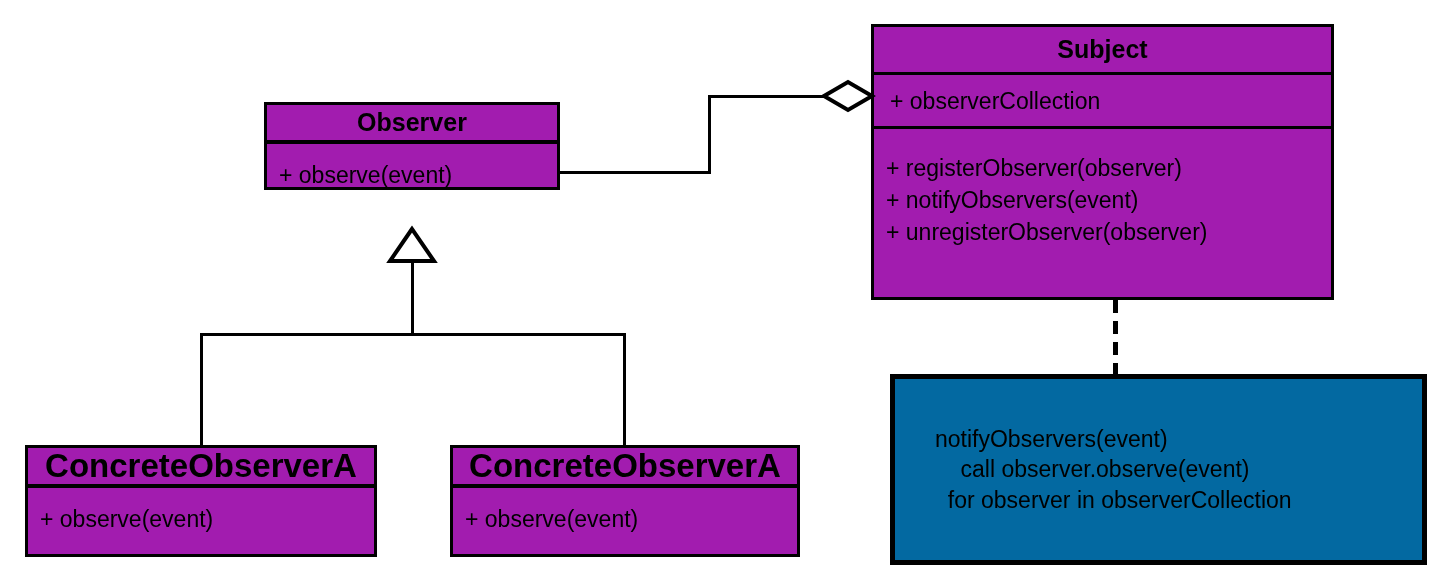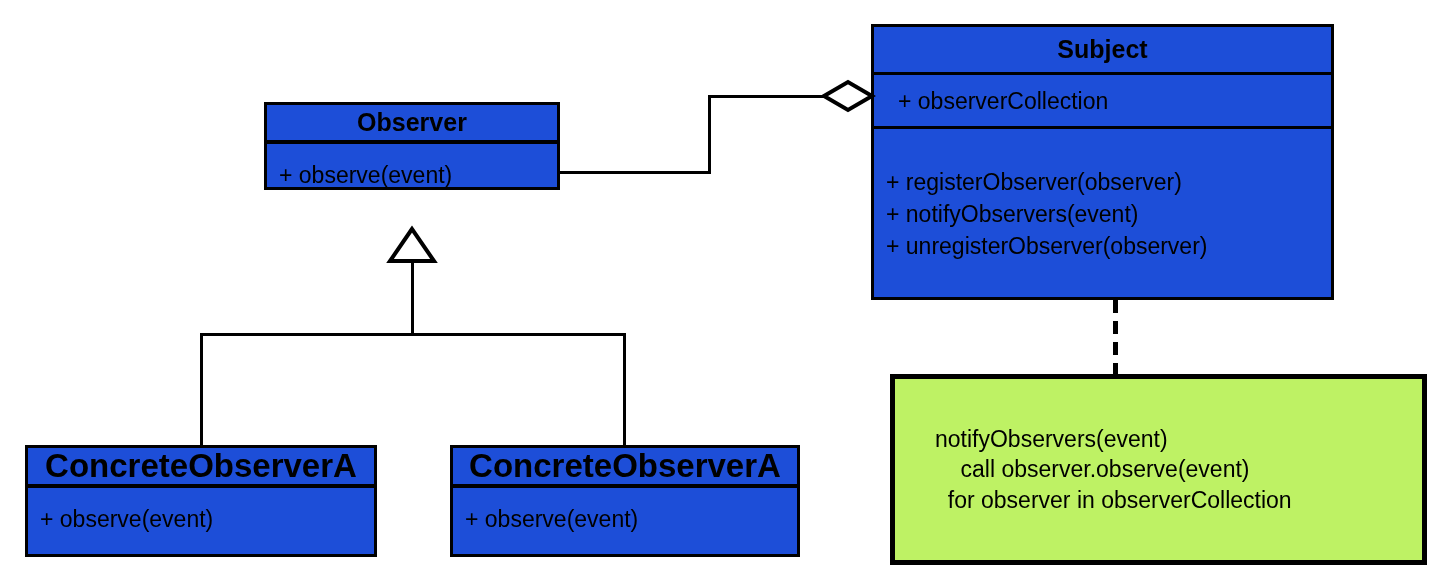--- a/index.html
+++ b/index.html
@@ -13,21 +13,21 @@
     width: 1450px;
     height: 586px;
     background: #ffffff;
     overflow: hidden;
     font-family: "Liberation Sans", sans-serif;
   }
   
   .uml-class {
     position: absolute;
     box-sizing: border-box;
-    background: #1d4ed8;
+    background: #a21caf;
     border: 3px solid #000000;
     display: flex;
     flex-direction: column;
   }
   .class-title {
     box-sizing: border-box;
     display: flex;
     align-items: center;
     justify-content: center;
     font-weight: bold;
@@ -62,41 +62,41 @@
   }
 
   
   #box-observer { left: 264px; top: 102px; width: 296px; height: 88px; }
   #box-observer .class-title { height: 45px; font-size: 25px; }
   #box-observer .class-body { padding: 20px 0 0 12px; }
   #box-observer .member-line { font-size: 23px; }
 
   #box-subject { left: 871px; top: 24px; width: 463px; height: 276px; }
   #box-subject .class-title { height: 45px; font-size: 25px; }
-  #box-subject .attr-body { padding: 15px 0 0 24px; height: 51px; box-sizing: border-box; }
+  #box-subject .attr-body { padding: 15px 0 0 16px; height: 51px; box-sizing: border-box; }
   #box-subject .attr-body .member-line { font-size: 23px; }
-  #box-subject .class-body { padding: 42px 0 0 12px; }
+  #box-subject .class-body { padding: 28px 0 0 12px; }
   #box-subject .class-body .member-line { font-size: 23px; margin-bottom: 9px; }
 
   #box-concrete-a { left: 25px; top: 445px; width: 352px; height: 112px; }
   #box-concrete-b { left: 450px; top: 445px; width: 350px; height: 112px; }
   #box-concrete-a .class-title,
   #box-concrete-b .class-title { height: 36px; font-size: 33px; }
   #box-concrete-a .class-body,
   #box-concrete-b .class-body { padding: 20px 0 0 12px; }
   #box-concrete-a .member-line,
   #box-concrete-b .member-line { font-size: 23px; }
 
   
   #note-box {
     position: absolute;
     box-sizing: border-box;
     left: 890px; top: 374px;
     width: 537px; height: 191px;
-    background: #bef264;
+    background: #0369a1;
     border: 5px solid #000000;
     display: flex;
     flex-direction: column;
     justify-content: center;
     padding-left: 40px;
   }
   #note-box .note-line {
     font-size: 23px;
     color: #000000;
     white-space: pre;

